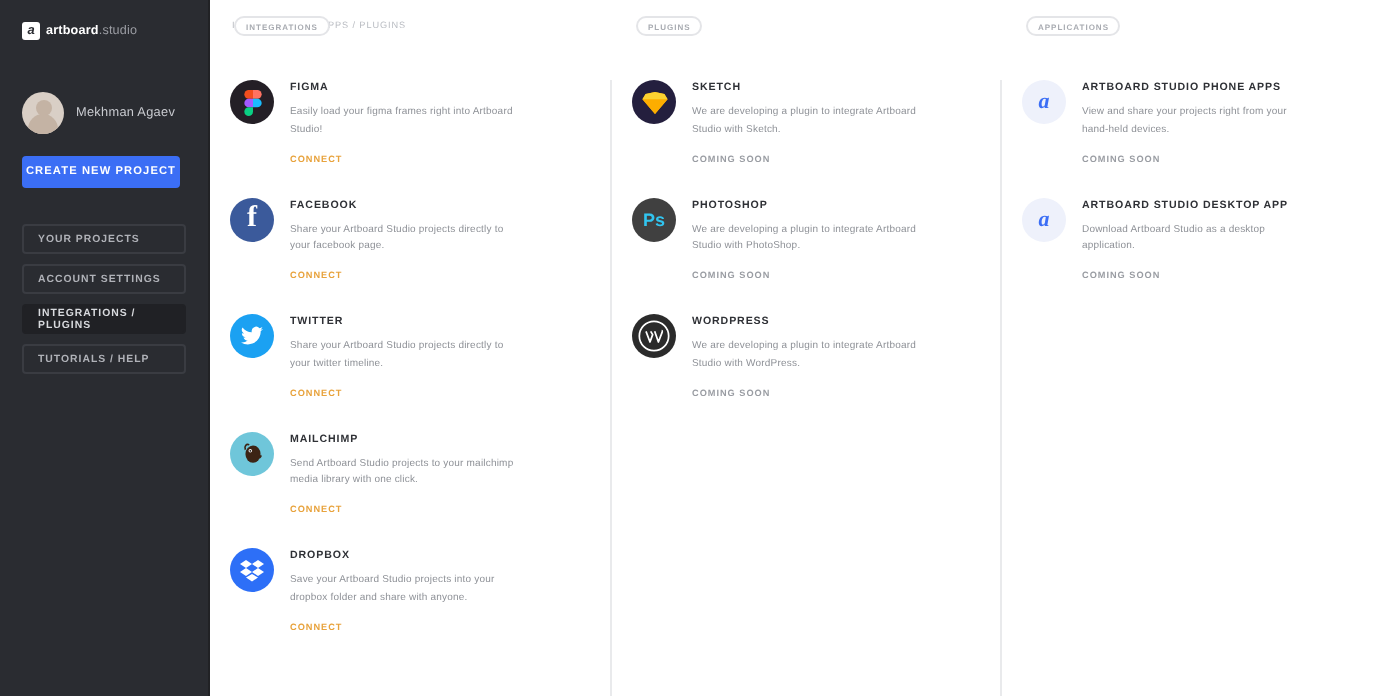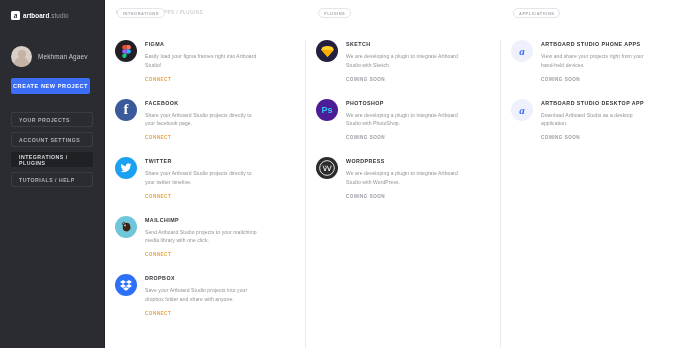--- a/index.html
+++ b/index.html
@@ -124,21 +124,21 @@
   .card-action.connect { color: #e8a33d; }
   .card-action.soon { color: #9a9da3; cursor: default; }
 
   
   .ic-figma { background: #241f26; }
   .ic-facebook { background: #3b5a9b; color:#fff; font-size:15px; font-weight:bold; font-family:"Liberation Serif",serif; }
   .ic-twitter { background: #1ba1f2; }
   .ic-mailchimp { background: #6fc6da; }
   .ic-dropbox { background: #2d6ff7; }
   .ic-sketch { background: #241f3e; }
-  .ic-photoshop { background: #4c1d95; color:#31c5f0; font-size:9px; font-weight:bold; }
+  .ic-photoshop { background: #404040; color:#31c5f0; font-size:9px; font-weight:bold; }
   .ic-wordpress { background: #2b2b2b; }
   .ic-asapp { background: #eef1fb; }
   svg { display: block; }
 </style>
 </head>
 <body>
 
 <div class="app">
 
   <aside class="sidebar">

